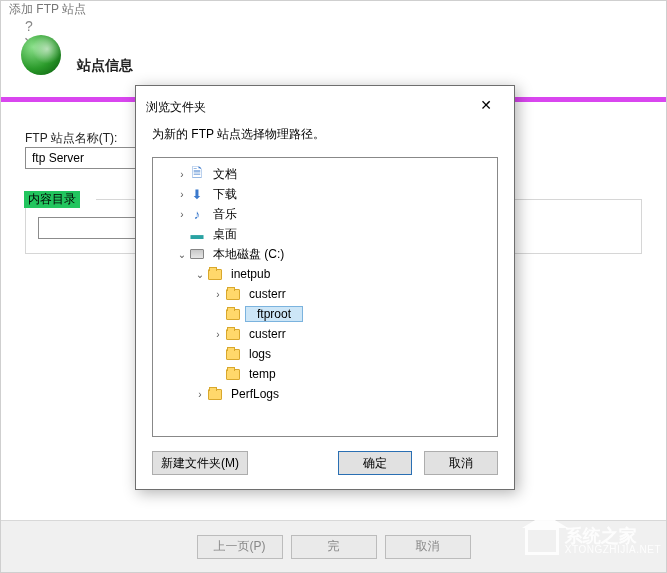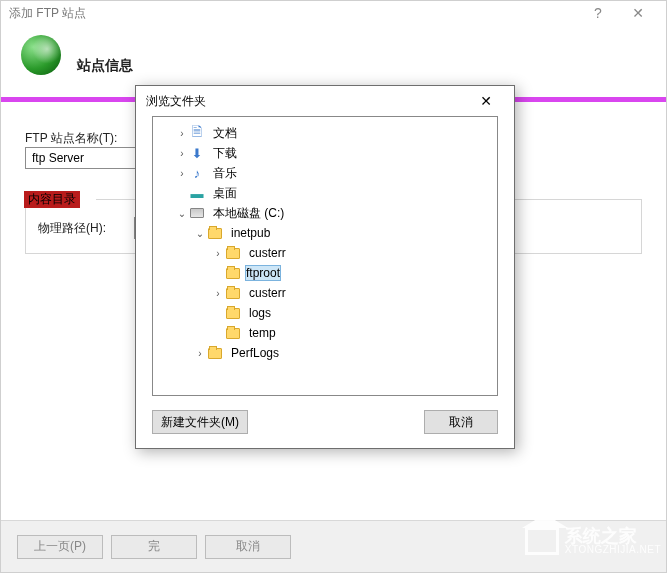--- a/index.html
+++ b/index.html
@@ -18,25 +18,25 @@
   .wizard {
     position: absolute;
     left: 0; top: 0;
     width: 667px; height: 573px;
     background: #ffffff;
     border: 1px solid #cfcfcf;
   }
   .wizard-titlebar {
     height: 24px;
     display: flex;
-    align-items: center;
     padding: 0 8px;
     font-size: 12px;
     color: #777;
     background: #ffffff;
+    flex-direction: column;
   }
   .wizard-titlebar .spacer { flex: 1; }
   .wizard-titlebar .helpbtn, .wizard-titlebar .closebtn {
     width: 40px; height: 24px;
     display: flex; align-items: center; justify-content: center;
     color: #888; font-size: 14px;
   }
 
   .wizard-header {
     display: flex;
@@ -89,41 +89,41 @@
   .groupbox {
     margin-top: 30px;
     border: 1px solid #d6d6d6;
     border-top: none;
     position: relative;
     padding: 18px 12px 14px 12px;
   }
   .groupbox-title {
     position: absolute;
     top: -8px; left: -2px;
-    background: #b91c1c;
+    background: #22c55e;
     padding: 0 4px;
     color: #000;
   }
   .groupbox::before {
     content:"";
     position:absolute;
     top:0; left:70px; right:0;
     border-top:1px solid #d6d6d6;
   }
   .path-input { width: 300px; }
 
   .wizard-footer {
     position: absolute;
     left: 0; bottom: 0;
     width: 100%;
     height: 52px;
     border-top: 1px solid #d8d8d8;
     background: #f0f0f0;
     display: flex;
-    justify-content: flex-start;
+    justify-content: center;
     align-items: center;
     gap: 8px;
     padding: 0 16px;
   }
   .btn {
     min-width: 86px;
     height: 24px;
     border: 1px solid #bcbcbc;
     background: #eaeaea;
     color: #888;
@@ -137,21 +137,21 @@
     left: 135px;
     top: 85px;
     width: 380px;
     background: #fff;
     border: 1px solid #6e6e6e;
     box-shadow: 3px 3px 14px rgba(0,0,0,0.3);
   }
   .dialog-titlebar {
     height: 30px;
     display: flex;
-    align-items: center;
+    align-items: flex-end;
     padding: 0 10px;
     font-size: 12px;
   }
   .dialog-titlebar .spacer { flex:1; }
   .dialog-close {
     width: 36px; height: 22px;
     display:flex; align-items:center; justify-content:center;
     font-size: 14px;
   }
   .dialog-instruction {
@@ -206,21 +206,21 @@
     width:14px; height:10px;
     background: linear-gradient(#c8c8c8,#e6e6e6);
     border:1px solid #858585;
     border-radius:1px;
   }
   .doc   { color:#3b79cc; font-size:13px; }
   .down  { color:#3b79cc; font-size:13px; }
   .music { color:#3b79cc; font-size:13px; }
   .desk  { color:#2aa3a3; font-size:13px; }
   .tree-label { padding: 1px 4px; }
-  .sel { background: #cde6f7; border: 1px solid #7bb3de; padding:0 0; }
+  .sel { background: #cde6f7; border: 1px solid #7bb3de; padding:0 11px; }
   .ind { display:inline-block; }
 
   .dialog-buttons {
     display:flex;
     justify-content: flex-end;
     align-items: center;
     gap: 12px;
     padding: 14px 16px;
   }
   .dbtn {
@@ -284,40 +284,40 @@
   <div class="wizard-body">
 
     <div class="fieldrow">
       <span class="fieldlabel">FTP 站点名称(T):</span>
     </div>
     <input class="textinput name-input" value="ftp Server" style="">
 
     <div class="groupbox">
       <span class="groupbox-title">内容目录</span>
       <div class="fieldrow" style="margin-top:0;">
-        <span class="fieldlabel">物理路径(H):</span>
         <input class="textinput path-input" value="" style="">
       </div>
     </div>
 
   </div>
 
   <div class="wizard-footer">
     <button class="btn" disabled="">上一页(P)</button>
     <button class="btn" disabled="">完</button>
     <button class="btn" disabled="">取消</button>
   </div>
 </div>
 
 <div class="dialog">
   <div class="dialog-titlebar">
     <span>浏览文件夹</span>
     <span class="spacer"></span>
     <span class="dialog-close">✕</span>
   </div>
+  <div class="dialog-instruction">为新的 FTP 站点选择物理路径。</div>
 
   <div class="tree" id="tree">
       <div class="tree-row">
         <span class="ind" style="width: 18px;"></span>
         <span class="arrow">›</span>
         <span class="ticon doc">🗎</span>
         <span class="tree-label">文档</span>
       </div>
       <div class="tree-row">
         <span class="ind" style="width: 18px;"></span>
@@ -398,20 +398,21 @@
         <span class="arrow">›</span>
         <span class="ticon">
           <span class="folder"></span>
         </span>
         <span class="tree-label">PerfLogs</span>
       </div>
     </div>
 
   <div class="dialog-buttons">
     <button class="dbtn dbtn-left">新建文件夹(M)</button>
+    <button class="dbtn dbtn-default">确定</button>
     <button class="dbtn">取消</button>
   </div>
 </div>
 
 <div class="watermark">
   <div class="house"></div>
   <div class="txt">
     <span class="big">系统之家</span>
     <span class="small">XTONGZHIJIA.NET</span>
   </div>

